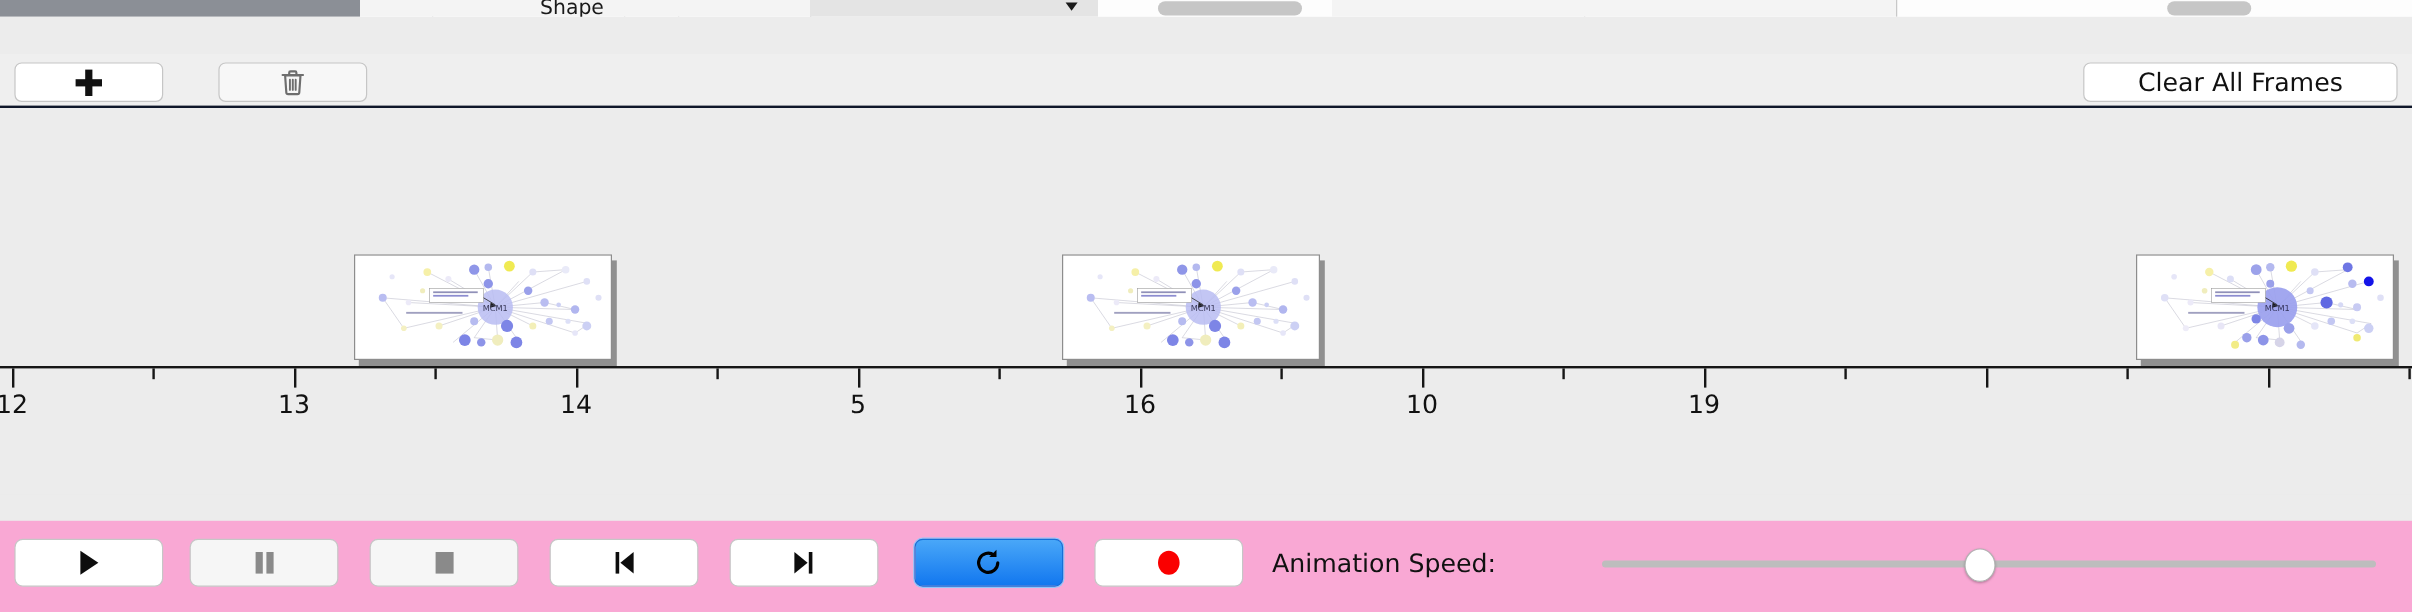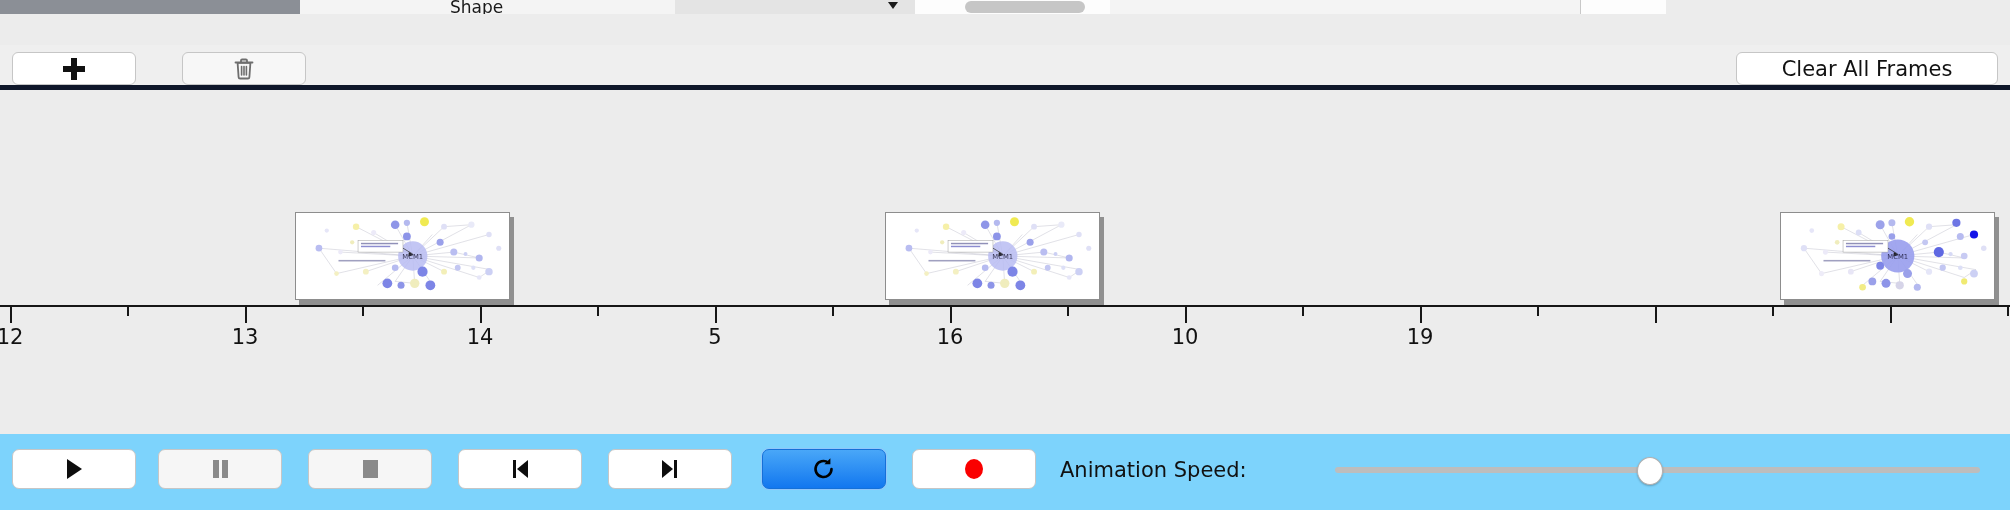--- a/index.html
+++ b/index.html
@@ -16,21 +16,21 @@
     width: 2010px;
     height: 510px;
     overflow: hidden;
     background: #ececec;
   }
 
   
   .bg-strip {
     position: absolute;
     left: 0; top: 0;
-    width: 1666px; height: 14px;
+    width: 2010px; height: 14px;
     background: #fdfdfd;
     overflow: hidden;
   }
   .bg-strip .bg-dark {
     position: absolute; left: 0; top: 0;
     width: 300px; height: 14px;
     background: #8b8f96;
   }
   .bg-strip .bg-cell {
     position: absolute; top: 0; height: 14px;
@@ -92,21 +92,21 @@
     color: #3a3a3a;
     font-family: "DejaVu Sans", sans-serif;
   }
 
   
   .toolbar {
     position: absolute;
     left: 0; top: 45px;
     width: 2010px; height: 45px;
     background: #efefef;
-    border-bottom: 5px solid #0f172a;
+    border-bottom: 2px solid #0f172a;
     box-sizing: border-box;
   }
   .btn {
     position: absolute;
     border: 1px solid #c6c6c6;
     border-radius: 6px;
     box-sizing: border-box;
     display: flex;
     align-items: center;
     justify-content: center;
@@ -216,21 +216,21 @@
     text-align: center;
     font-size: 21px;
     color: #111;
   }
 
   
   .transport {
     position: absolute;
     left: 0; top: 434px;
     width: 2010px; height: 76px;
-    background: #7dd3fc;
+    background: #f9a8d4;
   }
   .tbtn {
     position: absolute;
     top: 15px;
     height: 40px;
     border: 1px solid #c6c6c6;
     border-radius: 7px;
     background: #ffffff;
     box-sizing: border-box;
     display: flex;

